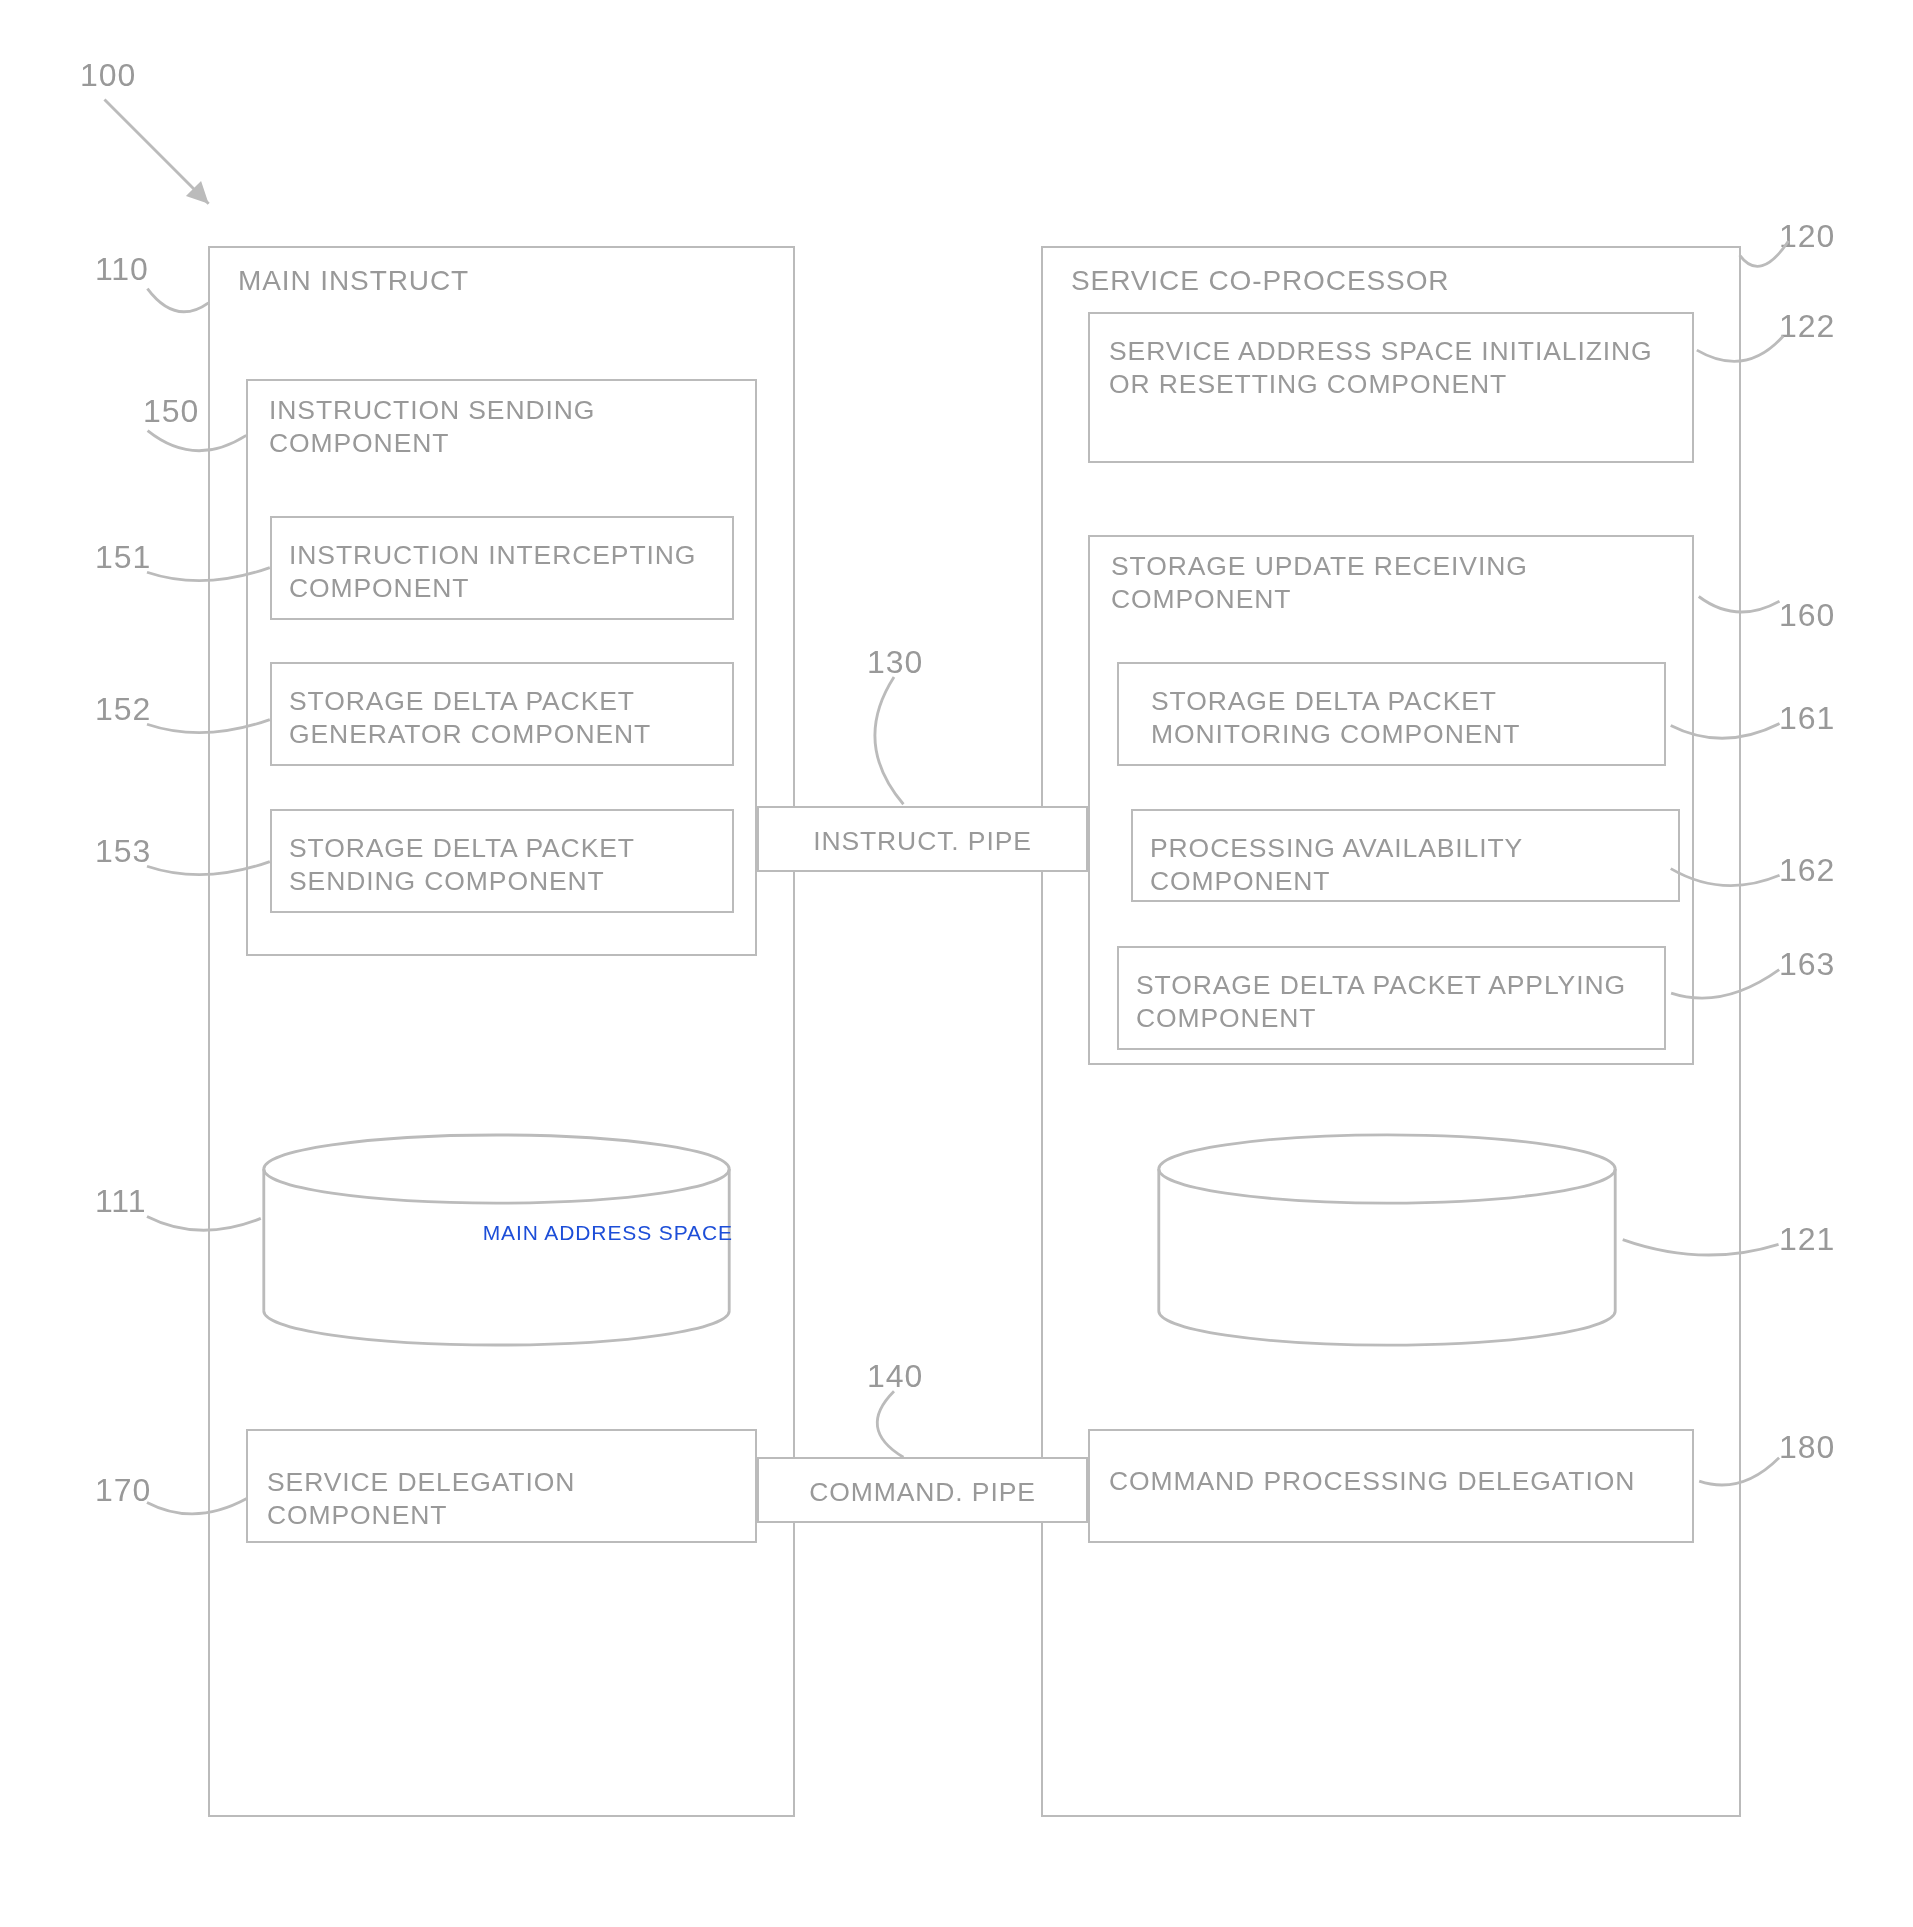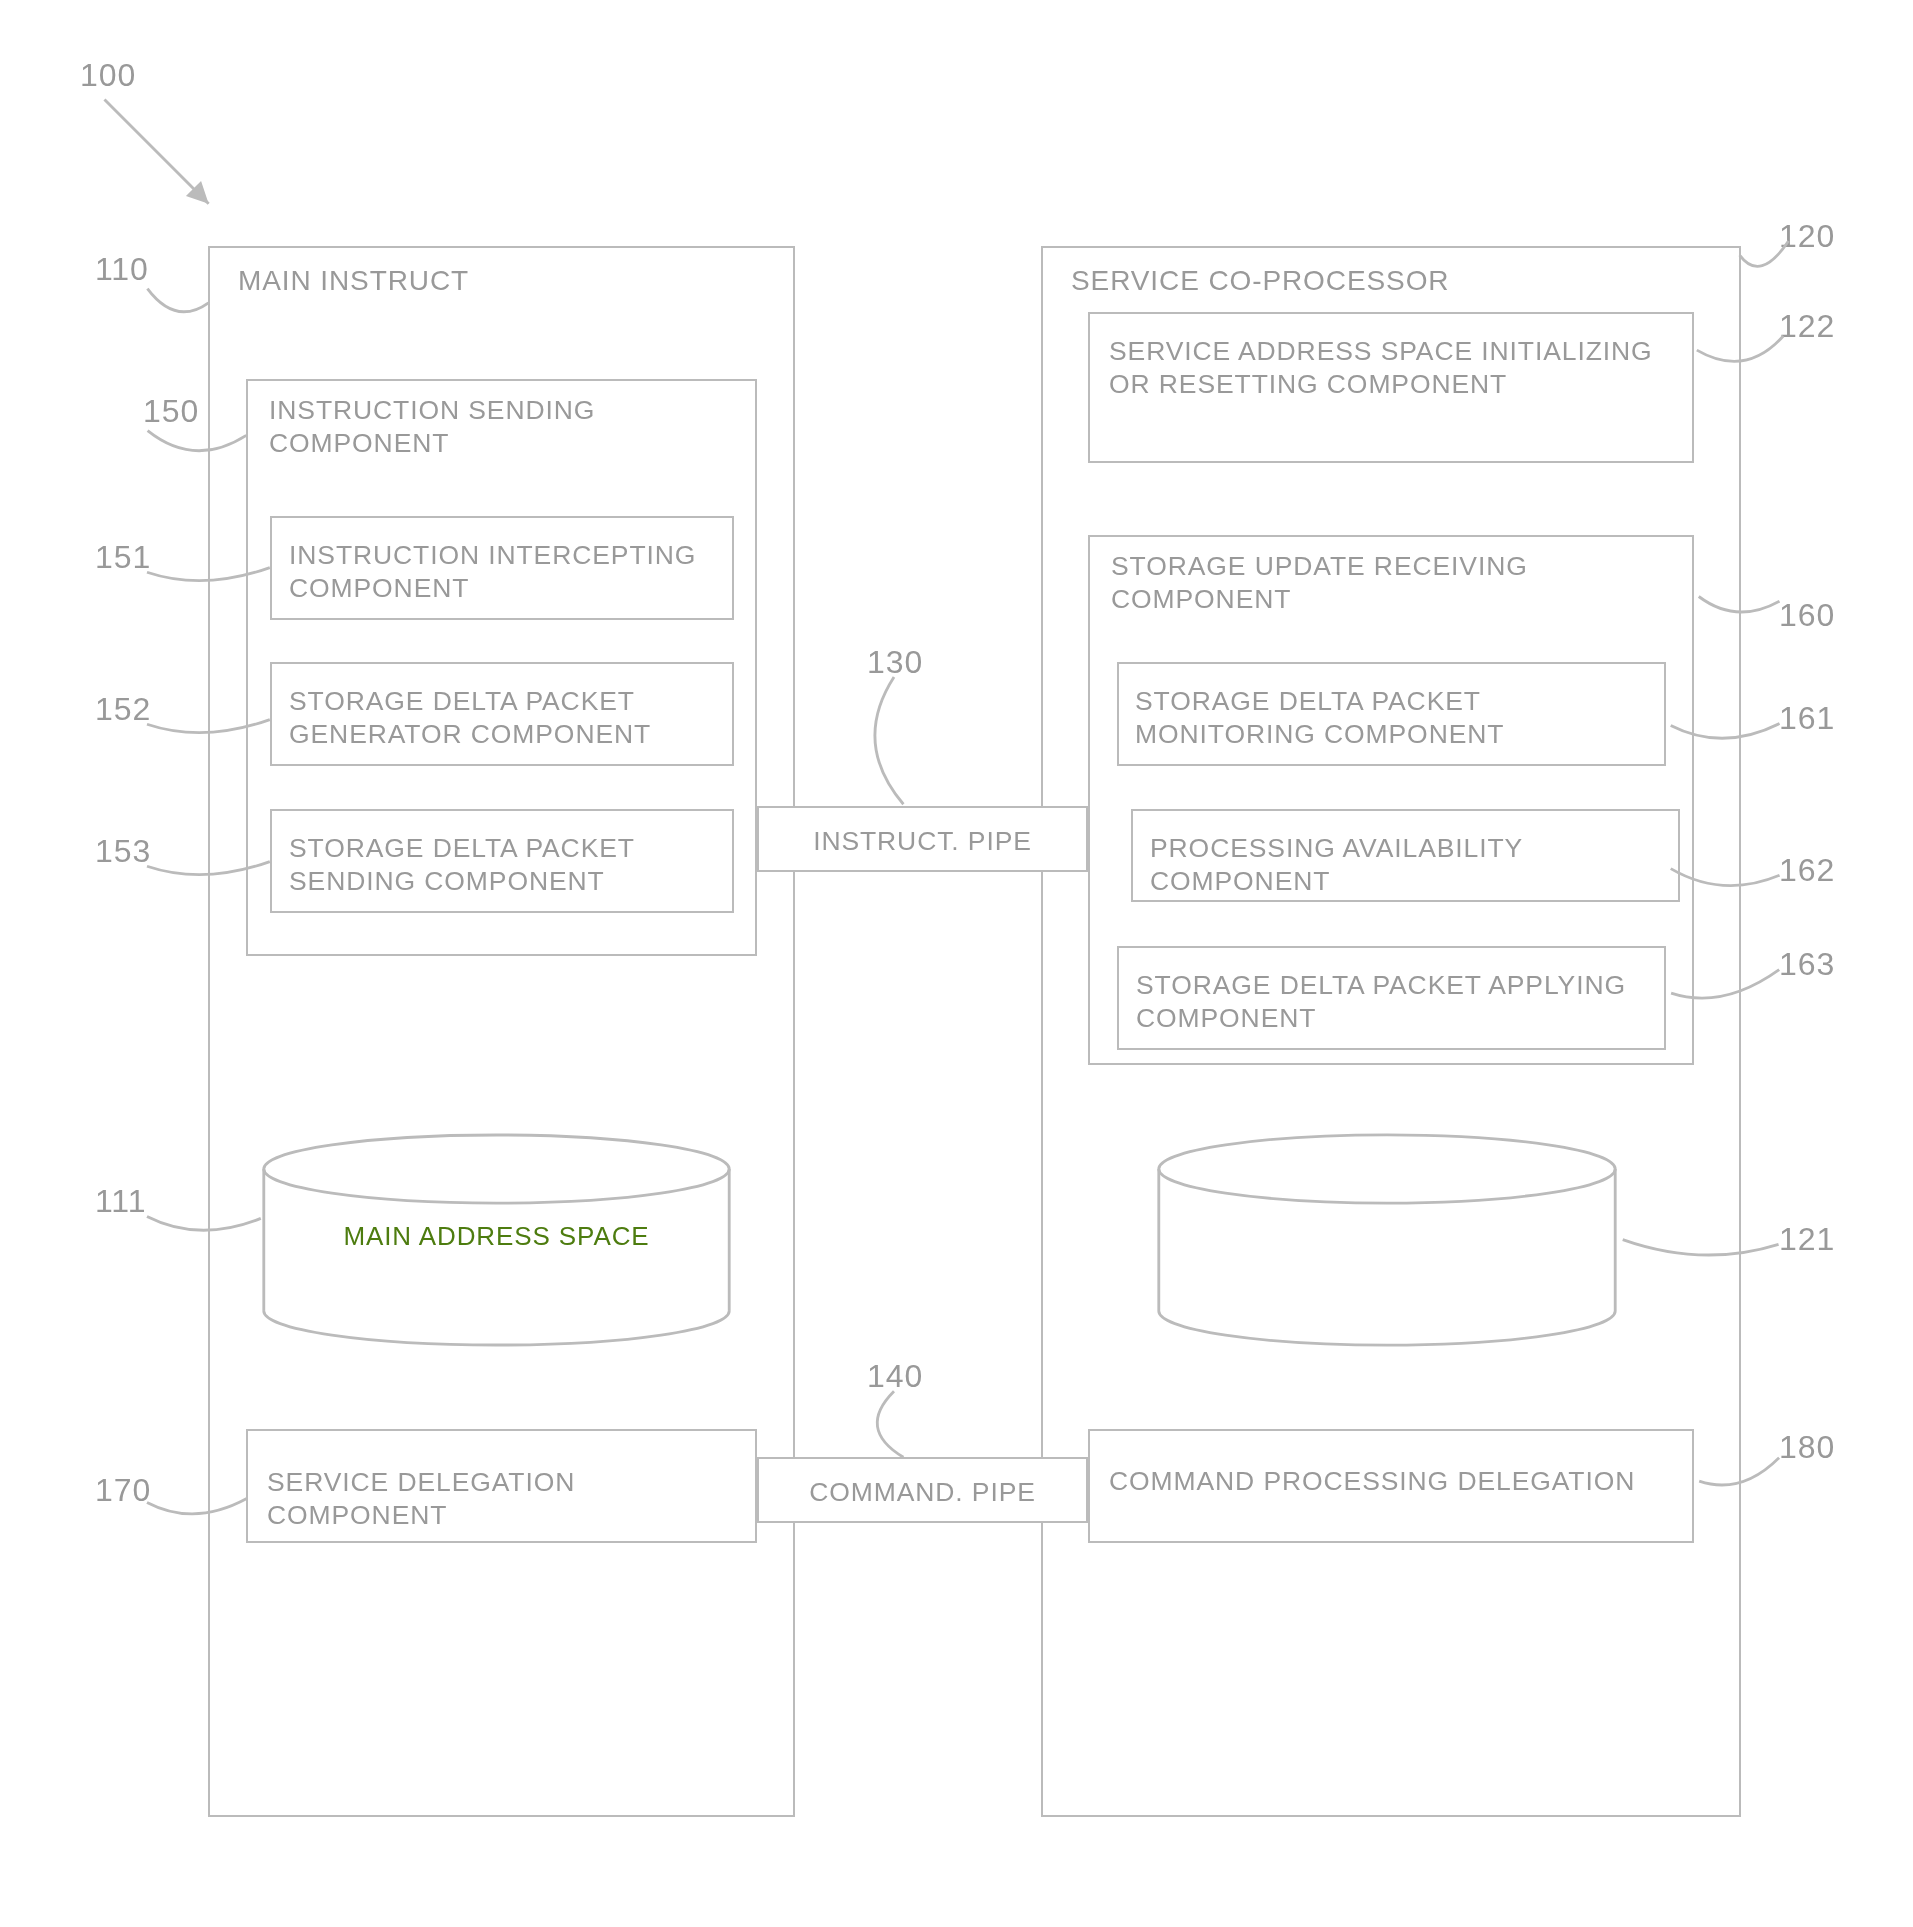--- a/index.html
+++ b/index.html
@@ -21,37 +21,37 @@
   
   .isc   { left: 246px; top: 379px;  width: 511px; height: 577px; }
   .isc > .label { position: absolute; left: 21px; top: 13.2px; width: 445px; }
   .isc-sub1 { left: 270px; top: 516px; width: 464px; height: 104px; padding: 21px 17px; }
   .isc-sub2 { left: 270px; top: 662px; width: 464px; height: 104px; padding: 21px 17px; }
   .isc-sub3 { left: 270px; top: 809px; width: 464px; height: 104px; padding: 21px 17px; }
 
   
   .cyl { position: absolute; }
   .cyl svg { display: block; }
-  .cyl .ctext { position: absolute; left: 0; right: 0; text-align: center; font-size: 26px; color:#4d7c0f; }
+  .cyl .ctext { position: absolute; left: 0; right: 0; text-align: right; font-size: 21px; color:#1d4ed8; }
 
   .main-cyl { left: 260px; top: 1131px; width: 473px; height: 218px; }
   .main-cyl .ctext { top: 90px; }
 
   .svc-cyl  { left: 1155px; top: 1131px; width: 464px; height: 218px; }
   .svc-cyl .ctext { top: 78px; }
 
   
   .svc-del { left: 246px; top: 1429px; width: 511px; height: 114px; padding: 35px 19px; }
   .cmd-proc{ left: 1088px; top: 1429px; width: 606px; height: 114px; padding: 34px 19px; }
 
   
   .init-box { left: 1088px; top: 312px; width: 606px; height: 151px; padding: 21px 19px; }
   .rx-box   { left: 1088px; top: 535px; width: 606px; height: 530px; }
   .rx-box > .label { position:absolute; left: 21px; top: 13.2px; width: 473px; }
-  .rx-sub1 { left: 1117px; top: 662px; width: 549px; height: 104px; padding: 21px 16px; }
+  .rx-sub1 { left: 1117px; top: 662px; width: 549px; height: 104px; padding: 21px 32px; }
   .rx-sub2 { left: 1117px; top: 809px; width: 549px; height: 93px; padding: 21px 17px; margin-left: 14px; }
   .rx-sub3 { left: 1117px; top:946px; width: 549px; height: 104px; padding: 21px 17px; }
 
   
   .pipe1 { left: 757px; top: 806px;  width: 331px; height: 66px; padding-top:17px; text-align:center; }
   .pipe2 { left: 757px; top: 1457px; width: 331px; height: 66px; padding-top:17px; text-align:center; }
 
   
   .arrow { position:absolute; left: 95px; top: 90px; }
 

